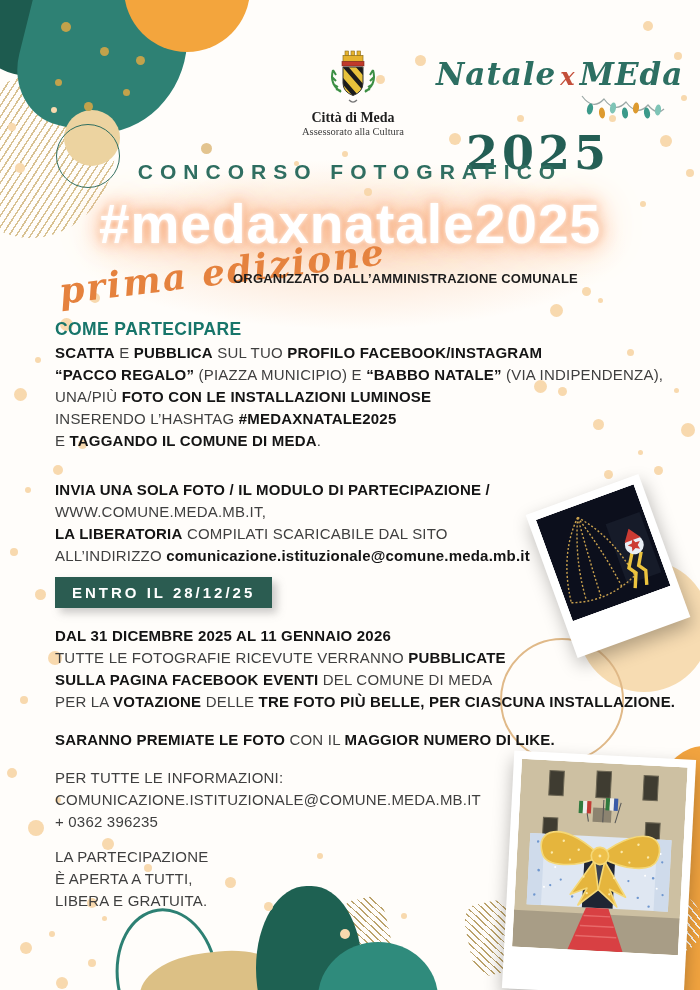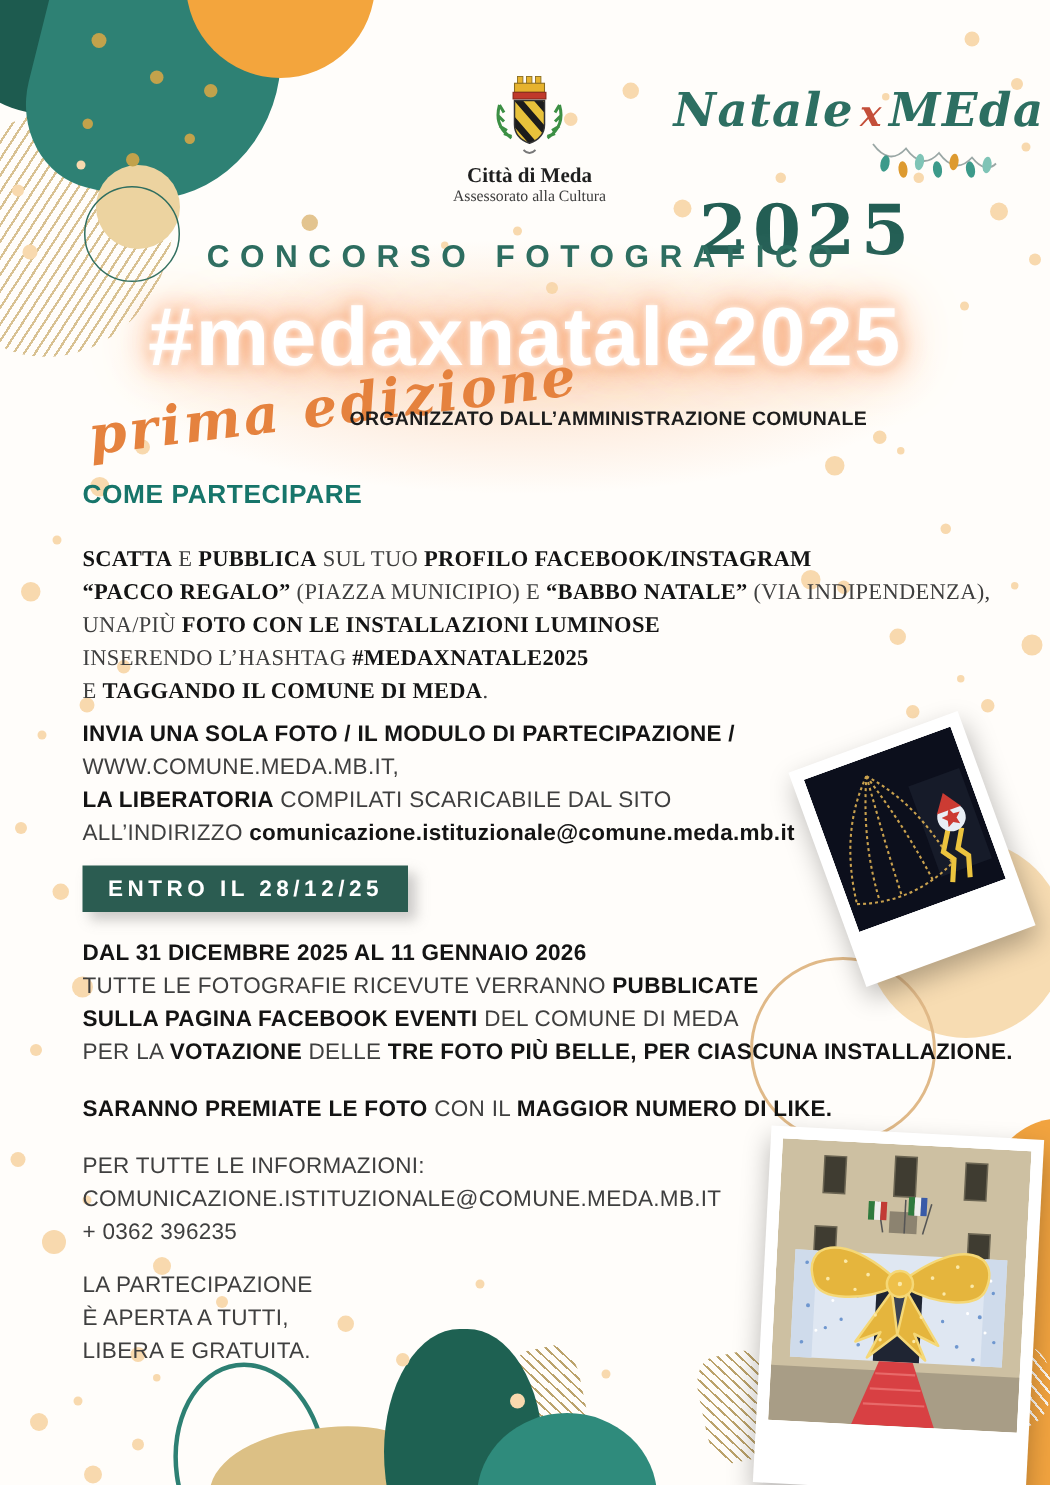--- a/index.html
+++ b/index.html
@@ -13,21 +13,21 @@
     background:radial-gradient(55% 62% at 50% 55%, rgba(248,178,128,.40), rgba(248,178,128,0) 72%);}
   #dots{position:absolute;inset:0;z-index:2;pointer-events:none;}
   .dot{position:absolute;border-radius:50%;}
   .stripes{position:absolute;}
   
   .crest{left:320px;top:50px;width:66px;height:62px;z-index:3;}
   .cityname{left:283px;top:110px;width:140px;text-align:center;z-index:3;
     font:bold 14px "Liberation Serif",serif;color:#1f1f1f;}
   .citydept{left:273px;top:126px;width:160px;text-align:center;z-index:3;
     font:10.5px "Liberation Serif",serif;color:#3c3c3c;}
-  .natale{left:449px;top:56px;z-index:3;font:bold italic 31px "DejaVu Serif",serif;
+  .natale{left:436px;top:56px;z-index:3;font:bold italic 31px "DejaVu Serif",serif;
     color:#2d6f62;letter-spacing:1px;white-space:nowrap;}
   .natale .xmark{color:#c44f3a;font-size:24px;padding:0 4px;}
   .year{left:466px;top:86px;z-index:3;font:bold 46px "DejaVu Serif",serif;
     color:#235e54;letter-spacing:4px;margin-top:40px;}
   .garland{left:580px;top:92px;width:86px;height:34px;z-index:3;}
   .kicker{left:0;top:160px;width:700px;text-align:center;z-index:3;
     font-weight:bold;font-size:21px;letter-spacing:7px;color:#2a6b5e;}
   .hash{left:0;top:192px;width:700px;text-align:center;z-index:3;
     font-size:55px;font-weight:800;letter-spacing:1px;color:#fff;
     text-shadow:0 0 4px rgba(255,255,255,.95),0 0 10px #f9a877,0 0 20px #f8b187,
@@ -36,21 +36,21 @@
     color:#e5823e;letter-spacing:2px;transform:rotate(-7deg);}
   .organizer{left:233px;top:271px;z-index:3;font-weight:bold;font-size:13px;
     color:#1d1d1d;letter-spacing:.2px;}
   
   .sectitle{left:55px;top:319px;z-index:3;font-weight:bold;font-size:17.5px;
     color:#17756a;letter-spacing:.4px;}
   .para{position:absolute;left:55px;z-index:3;font-size:15px;line-height:22px;
     color:#3f3f3f;letter-spacing:.2px;}
   .para b{color:#141414;}
   .para .ln{white-space:nowrap;}
-  #p1{top:362px;font-family:Liberation Serif, serif;} #p2{top:479px;} #p3{top:625px;} #prize{top:729px;}
+  #p1{top:342px;} #p2{top:479px;} #p3{top:625px;} #prize{top:729px;}
   #info{top:767px;} #part{top:846px;}
   .badge{left:55px;top:577px;z-index:3;background:#2b5c51;color:#fff;
     font-weight:bold;font-size:15px;letter-spacing:3px;padding:7px 17px;
     box-shadow:5px 5px 8px rgba(110,110,110,.35);}
   
   .polaroid{position:absolute;background:#fff;z-index:4;
     box-shadow:0 8px 18px rgba(0,0,0,.28);}
   .polaroid .ph{position:absolute;left:8px;top:8px;right:8px;overflow:hidden;}
   #pol1{left:548px;top:490px;width:120px;height:152px;transform:rotate(-20deg);}
   #pol1 .ph{height:108px;}

